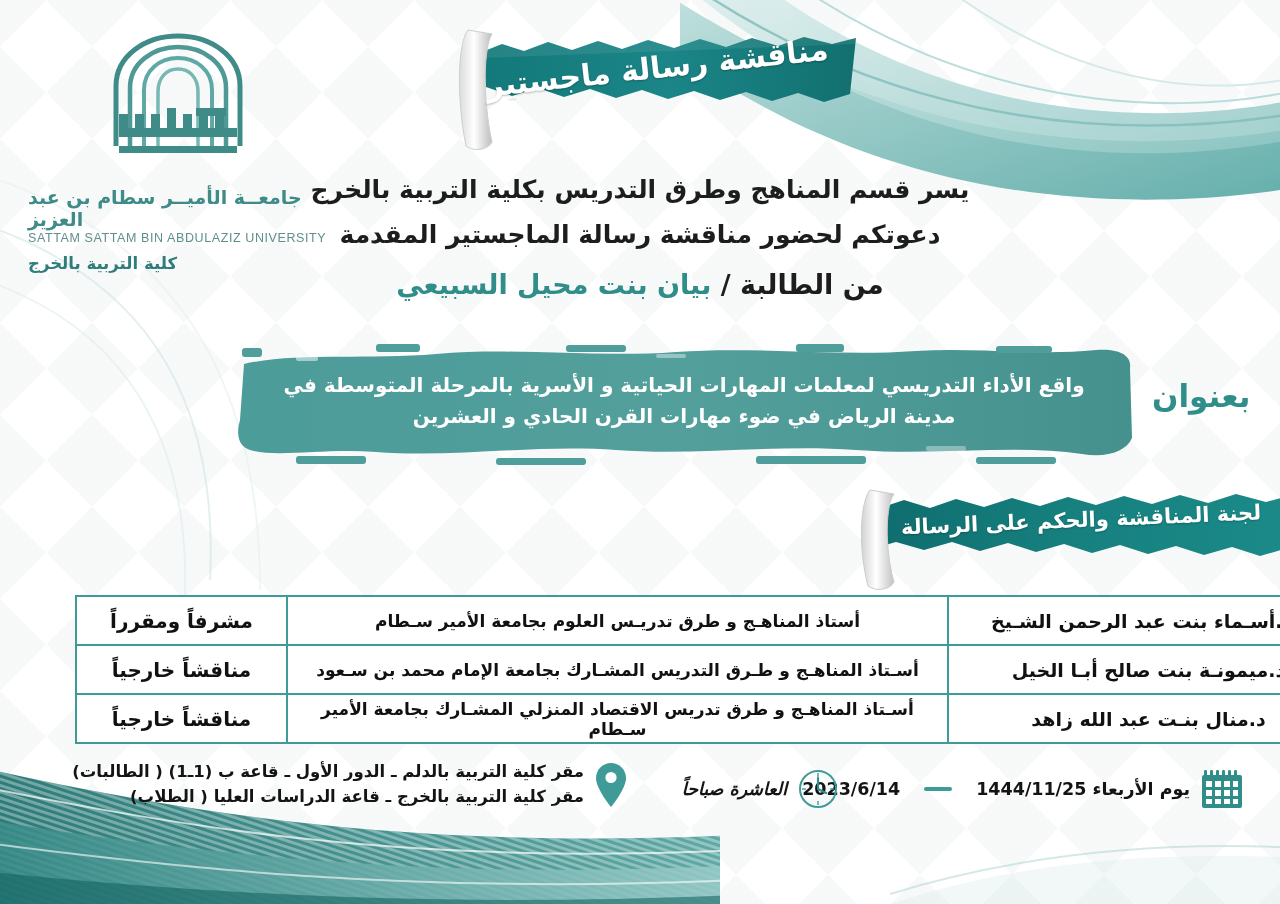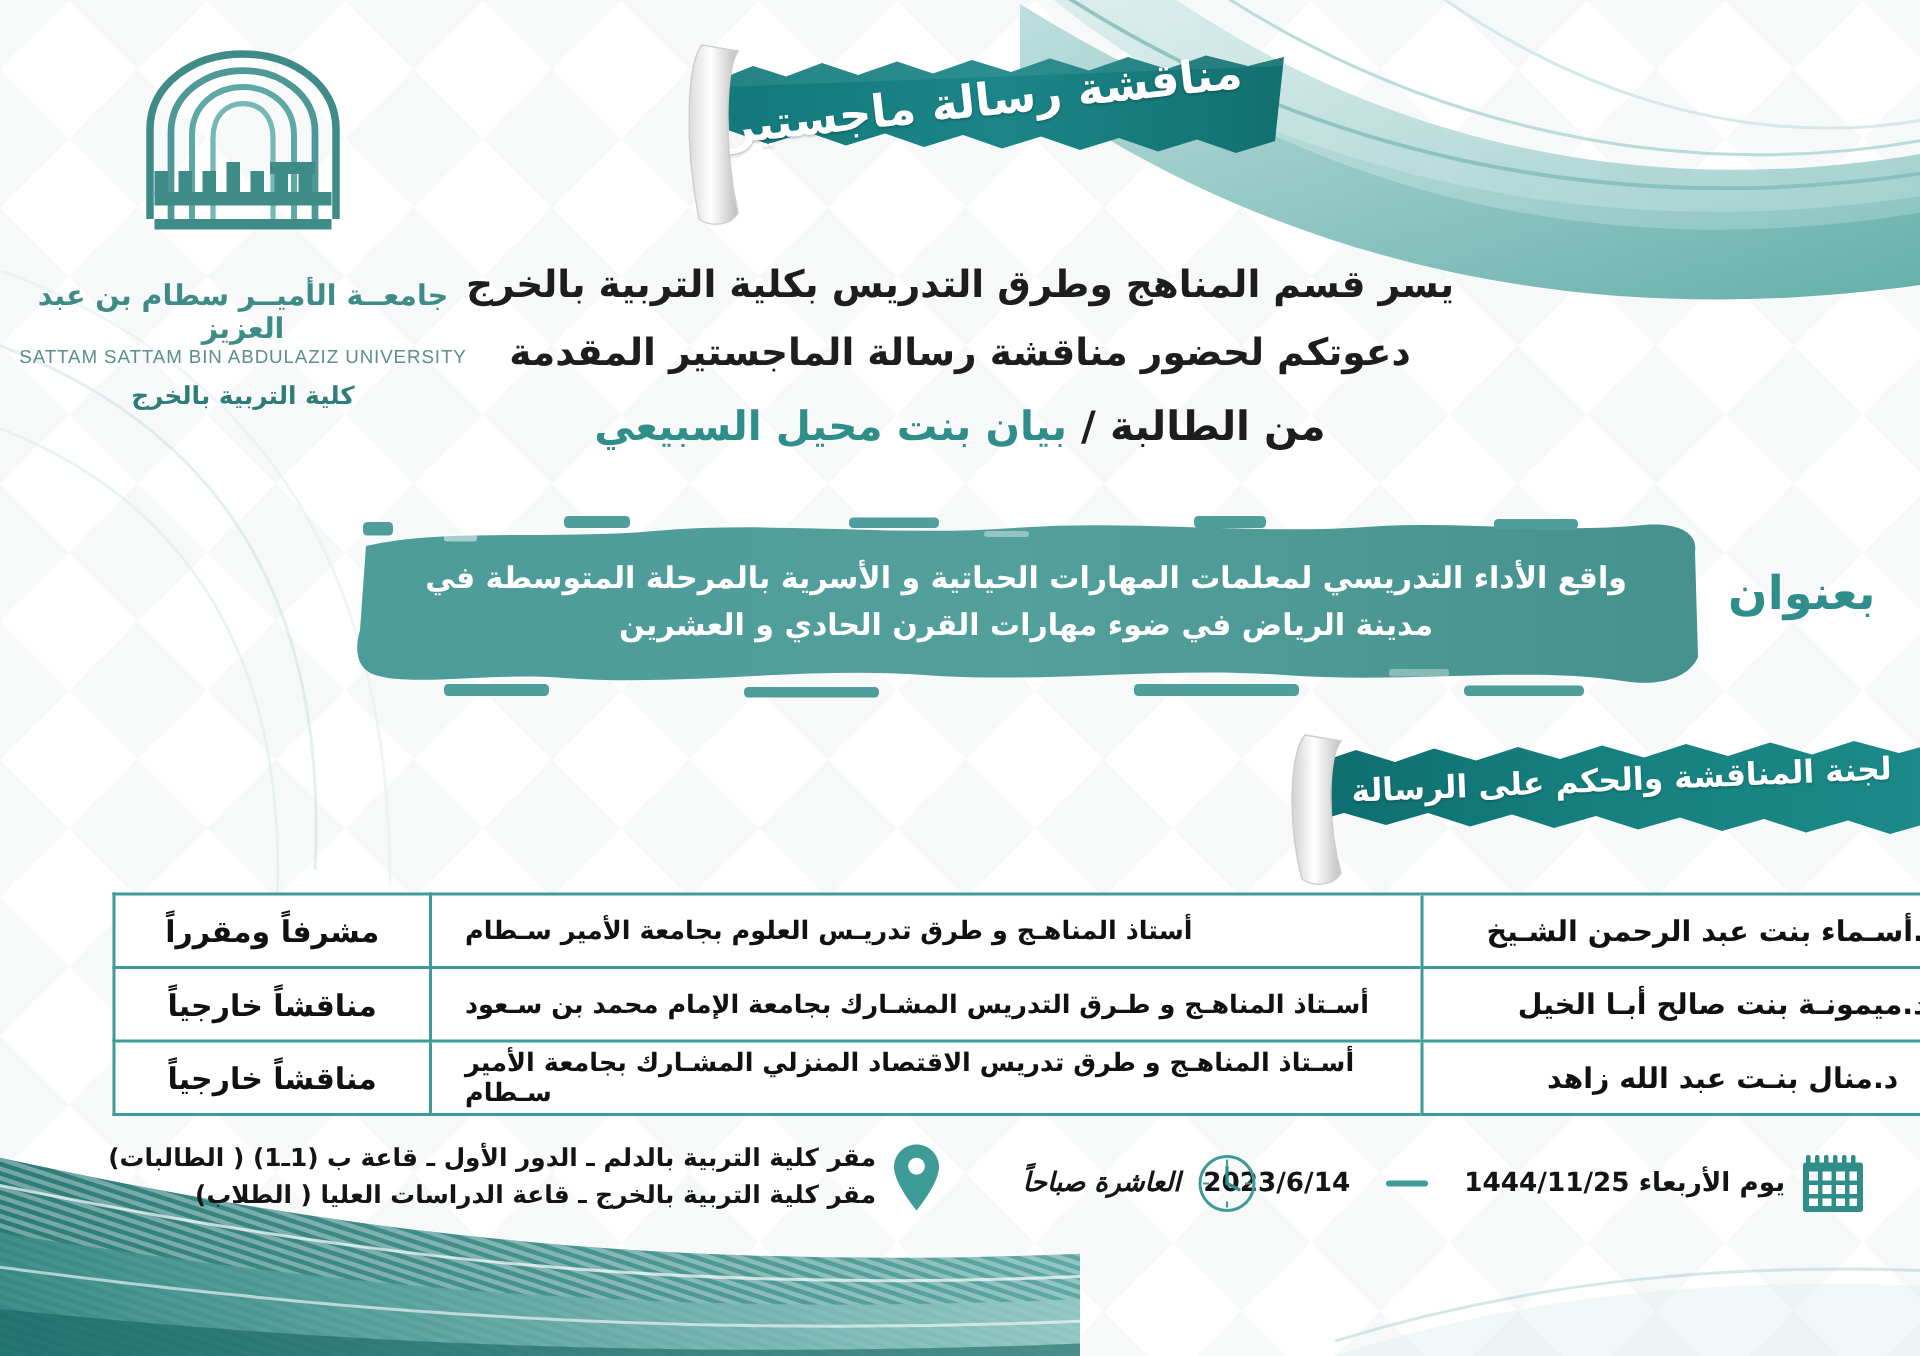--- a/index.html
+++ b/index.html
@@ -23,21 +23,21 @@
   }
 
   
   .deco{position:absolute;pointer-events:none;}
   .deco-tr{top:-30px;right:-40px;width:640px;height:260px;}
   .deco-bl{bottom:-20px;left:-40px;width:760px;height:210px;}
   .deco-ml{top:180px;left:-40px;width:420px;height:420px;opacity:.55;}
   .deco-br{bottom:-10px;right:-30px;width:420px;height:160px;opacity:.5;}
 
   
-  .logo-block{position:absolute;left:12px;top:28px;width:300px;text-align:center;}
+  .logo-block{position:absolute;left:28px;top:28px;width:300px;text-align:left;}
   .logo-mark{width:190px;height:150px;margin:0 auto;display:block;}
   .logo-ar{
     font-size:19px;color:#3f8b87;font-weight:700;margin-top:8px;letter-spacing:.5px;
     font-family:"DejaVu Sans","Liberation Sans",sans-serif;
   }
   .logo-en{
     font-size:12.5px;color:#5f8f8c;letter-spacing:.6px;margin-top:1px;
     direction:ltr;font-family:"Liberation Sans",sans-serif;
   }
   .logo-college{font-size:16.5px;color:#2e7d7a;font-weight:700;margin-top:9px;}
@@ -99,21 +99,21 @@
   .ctable td{
     border:2.5px solid #3f9b97;
     height:47px;
     vertical-align:middle;
     background:#ffffff;
     color:#111111;
     font-weight:700;
     padding:0 22px;
   }
   .col-role{width:165px;text-align:center;font-size:20px;}
-  .col-aff{width:615px;text-align:left;font-size:17px;}
+  .col-aff{width:615px;text-align:center;font-size:17px;}
   .col-name{width:355px;text-align:center;font-size:19px;border-left:none;border-top:none;border-bottom:none;}
   .ctable tr td.col-name{border-right:2.5px solid #3f9b97;border-left:0;}
 
   
   .footer{position:absolute;left:0;right:0;top:762px;height:80px;}
   .fitem{position:absolute;display:flex;align-items:center;gap:10px;}
   .f-date{right:36px;top:6px;}
   .f-time{right:441px;top:6px;font-style:italic;}
   .f-place{right:652px;top:-2px;}
   .f-text{color:#141414;font-weight:700;font-size:17.5px;}

